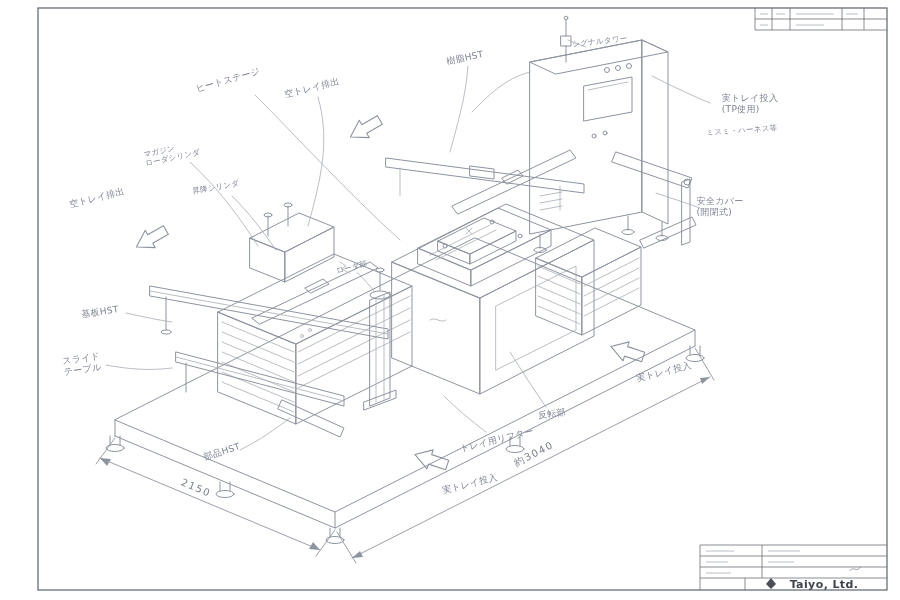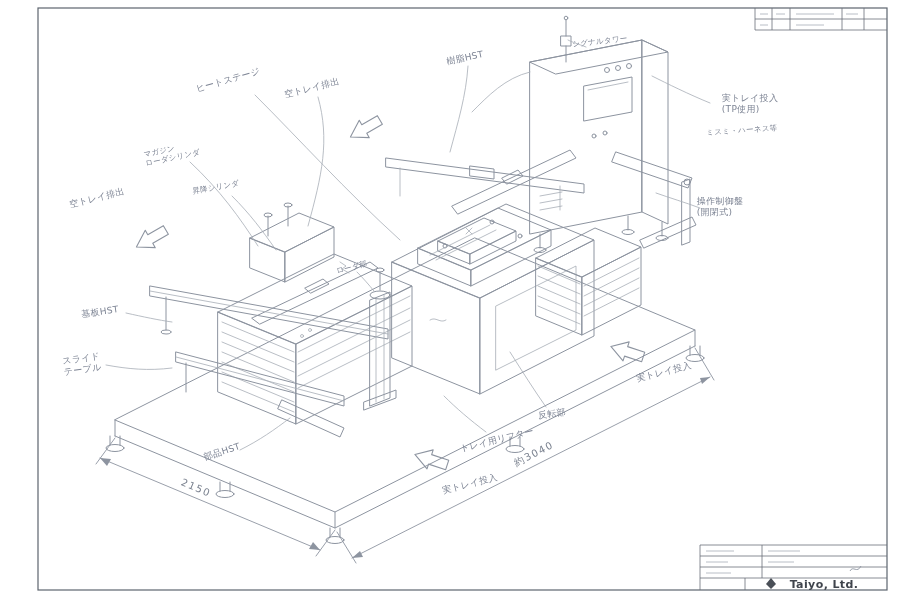--- a/index.html
+++ b/index.html
@@ -230,21 +230,21 @@
   <div class="ann" style="left:228px;top:80px;transform:translate(-50%,-50%) rotate(-16deg);">ヒートステージ</div>
   <div class="ann" style="left:312px;top:88px;transform:translate(-50%,-50%) rotate(-14deg);">空トレイ排出</div>
   <div class="ann small" style="left:172px;top:154px;transform:translate(-50%,-50%) rotate(-12deg);">マガジン
 ローダシリンダ</div>
   <div class="ann small" style="left:216px;top:188px;transform:translate(-50%,-50%) rotate(-10deg);">昇降シリンダ</div>
   <div class="ann" style="left:465px;top:58px;transform:translate(-50%,-50%) rotate(-12deg);">樹脂HST</div>
   <div class="ann small" style="left:600px;top:42px;transform:translate(-50%,-50%) rotate(-6deg);">シグナルタワー</div>
   <div class="ann" style="left:750px;top:104px;transform:translate(-50%,-50%);">実トレイ投入
 (TP使用)</div>
   <div class="ann small" style="left:742px;top:131px;transform:translate(-50%,-50%) rotate(-4deg);">ミスミ・ハーネス等</div>
-  <div class="ann" style="left:720px;top:207px;transform:translate(-50%,-50%);">操作制御盤
+  <div class="ann" style="left:720px;top:207px;transform:translate(-50%,-50%);">安全カバー
 (開閉式)</div>
   <div class="ann" style="left:664px;top:372px;transform:translate(-50%,-50%) rotate(-14deg);">実トレイ投入</div>
   <div class="ann" style="left:470px;top:484px;transform:translate(-50%,-50%) rotate(-14deg);">実トレイ投入</div>
   <div class="ann" style="left:97px;top:198px;transform:translate(-50%,-50%) rotate(-14deg);">空トレイ排出</div>
   <div class="ann" style="left:100px;top:312px;transform:translate(-50%,-50%) rotate(-8deg);">基板HST</div>
   <div class="ann" style="left:82px;top:364px;transform:translate(-50%,-50%) rotate(-8deg);">スライド
 テーブル</div>
   <div class="ann" style="left:222px;top:452px;transform:translate(-50%,-50%) rotate(-18deg);">部品HST</div>
   <div class="ann" style="left:497px;top:440px;transform:translate(-50%,-50%) rotate(-14deg);">トレイ用リフター</div>
   <div class="ann" style="left:552px;top:414px;transform:translate(-50%,-50%) rotate(-8deg);">反転部</div>

